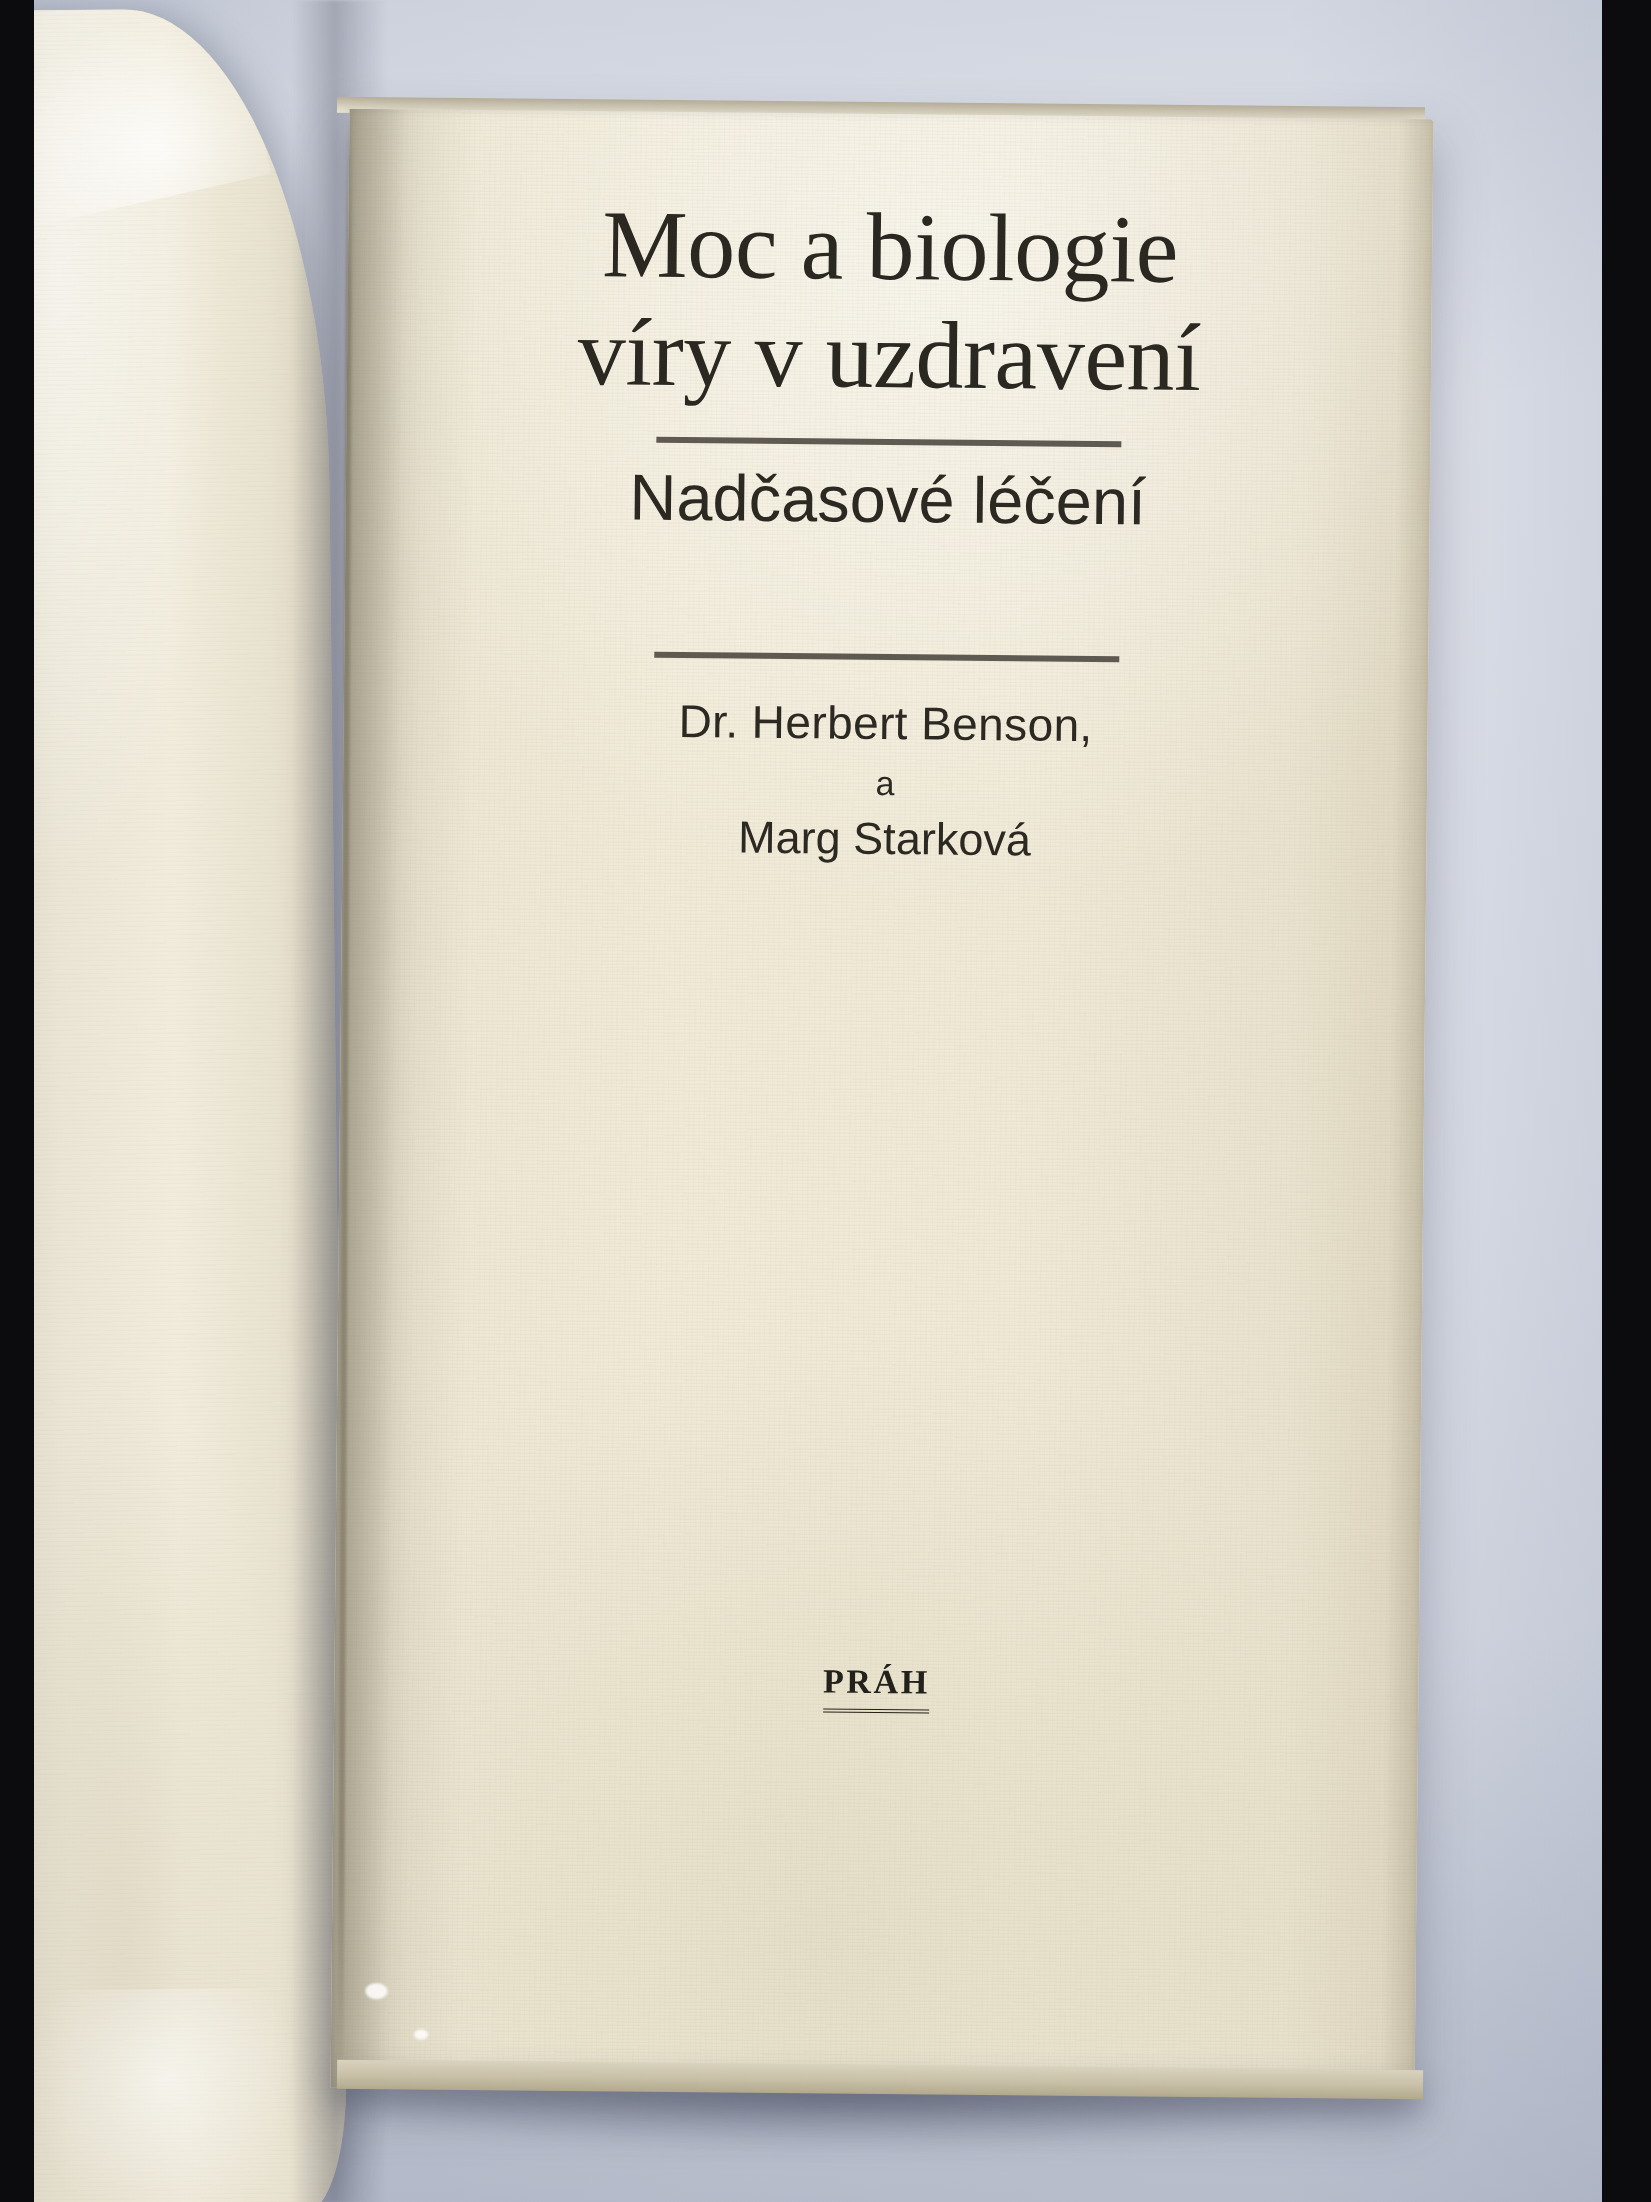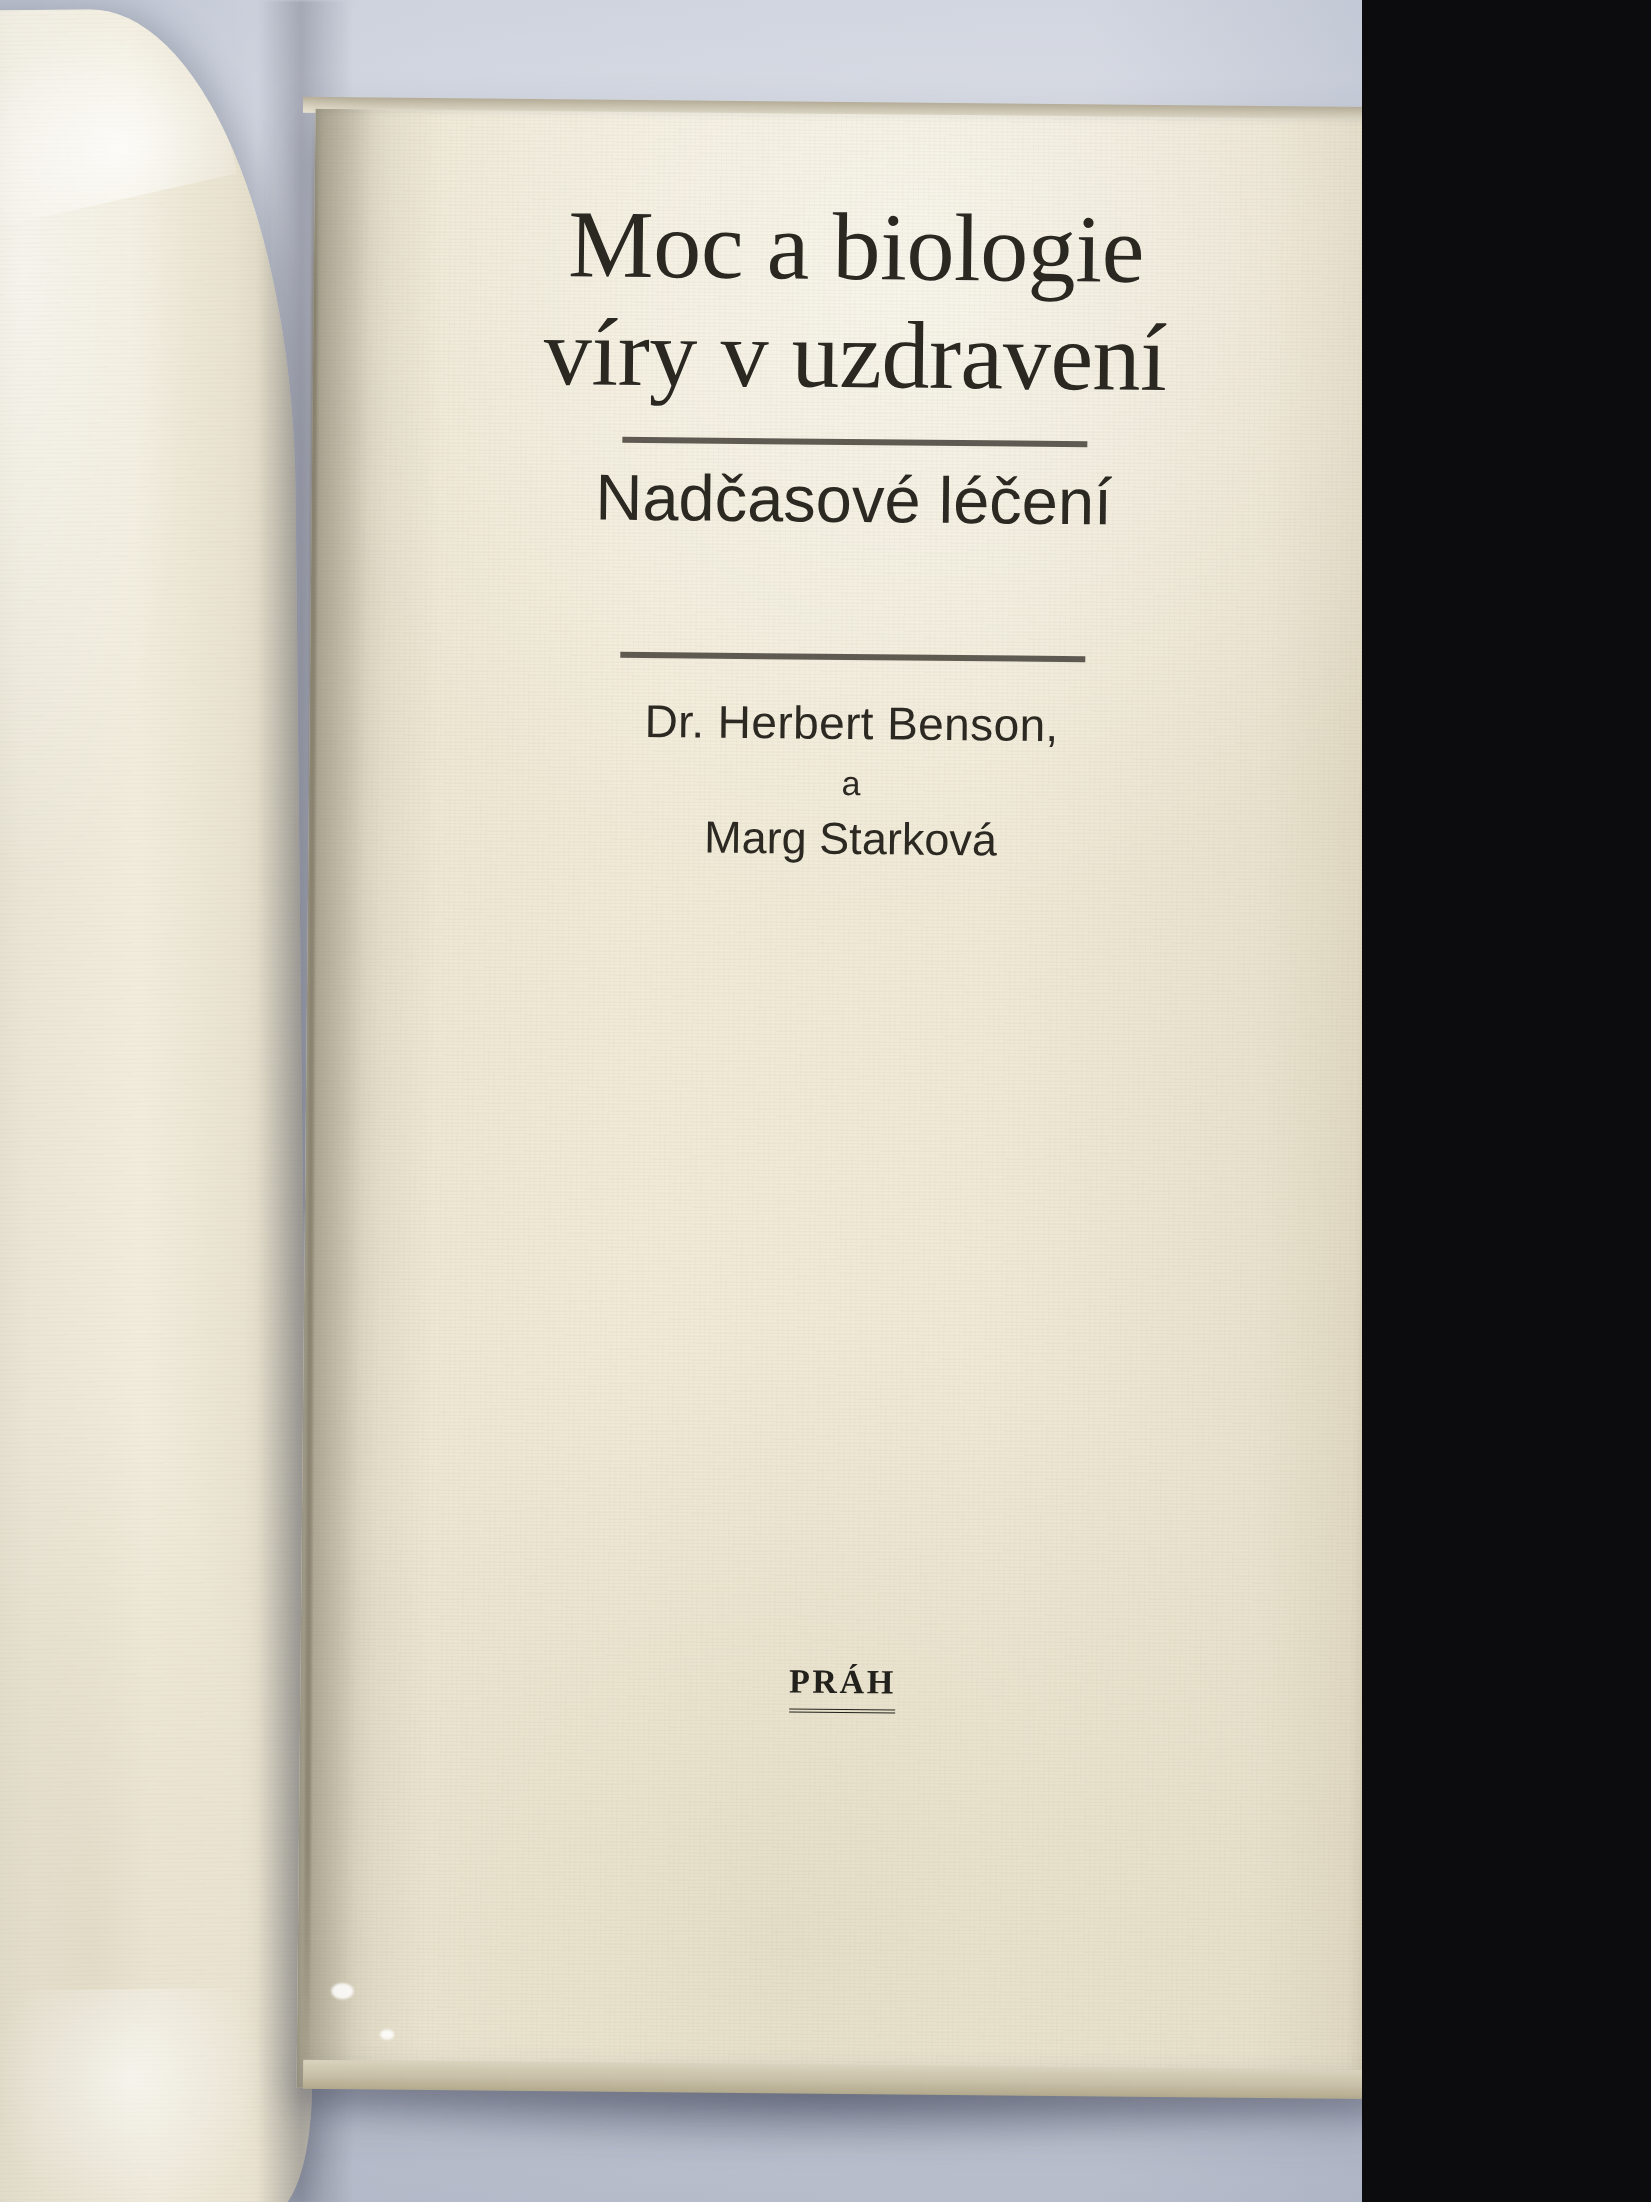--- a/index.html
+++ b/index.html
@@ -2,27 +2,28 @@
 <html style="font-size:13.8px"><head>
 <meta charset="utf-8">
 <style>
   html, body {
     margin: 0;
     padding: 0;
     background: #0c0c0e;
   }
   .scene {
     position: relative;
-    width: 1362px;
+    width: 1568px;
     height: 2203px;
     overflow: hidden;
     
     background:
       radial-gradient(120% 90% at 78% 18%, #e7e9ef 0%, #dfe2ea 42%, #d2d6e0 74%, #c3c8d4 100%);
     font-family: "Liberation Sans", sans-serif;
+    margin-left: 34px;
   }
 
   
   .backdrop-shade {
     position: absolute;
     inset: 0;
     background:
       linear-gradient(180deg, rgba(170,178,195,0.30) 0%, rgba(255,255,255,0.0) 18%, rgba(255,255,255,0.0) 74%, rgba(150,158,178,0.35) 100%),
       linear-gradient(90deg, rgba(150,158,178,0.25) 0%, rgba(255,255,255,0) 22%, rgba(255,255,255,0) 80%, rgba(160,168,188,0.30) 100%);
     pointer-events: none;

